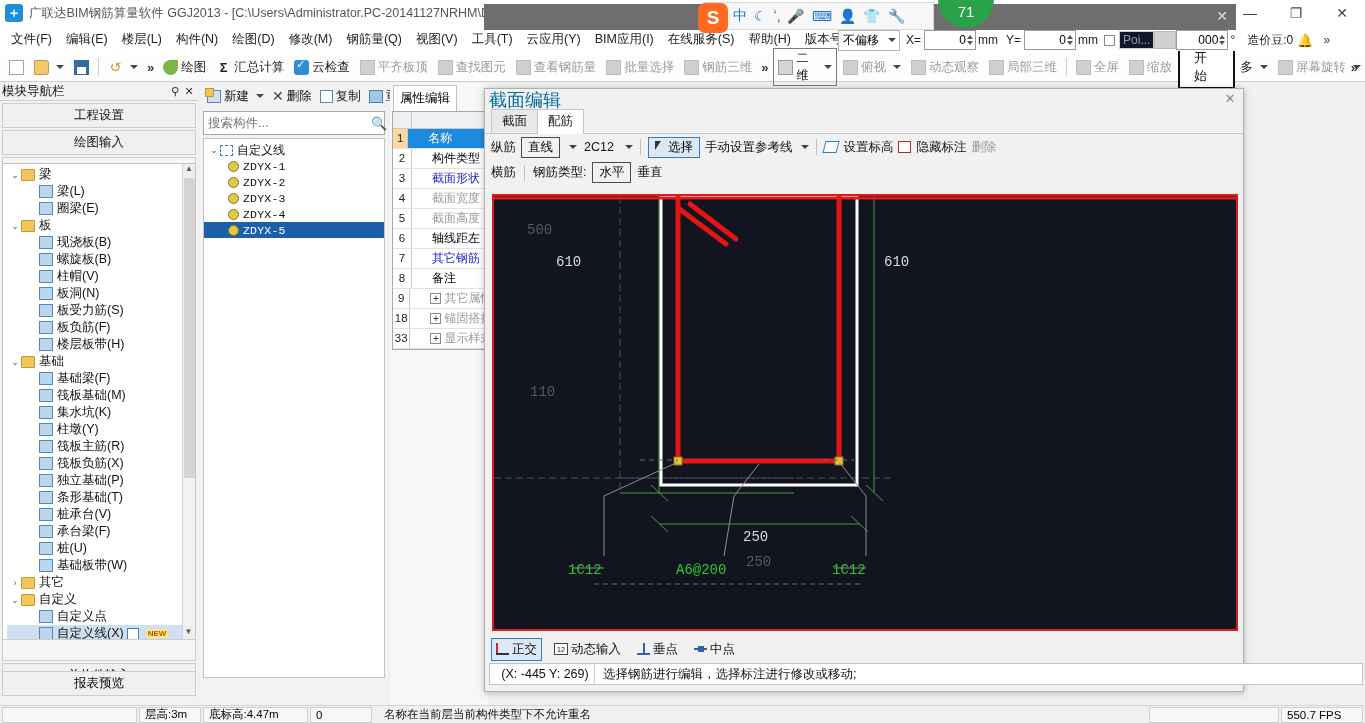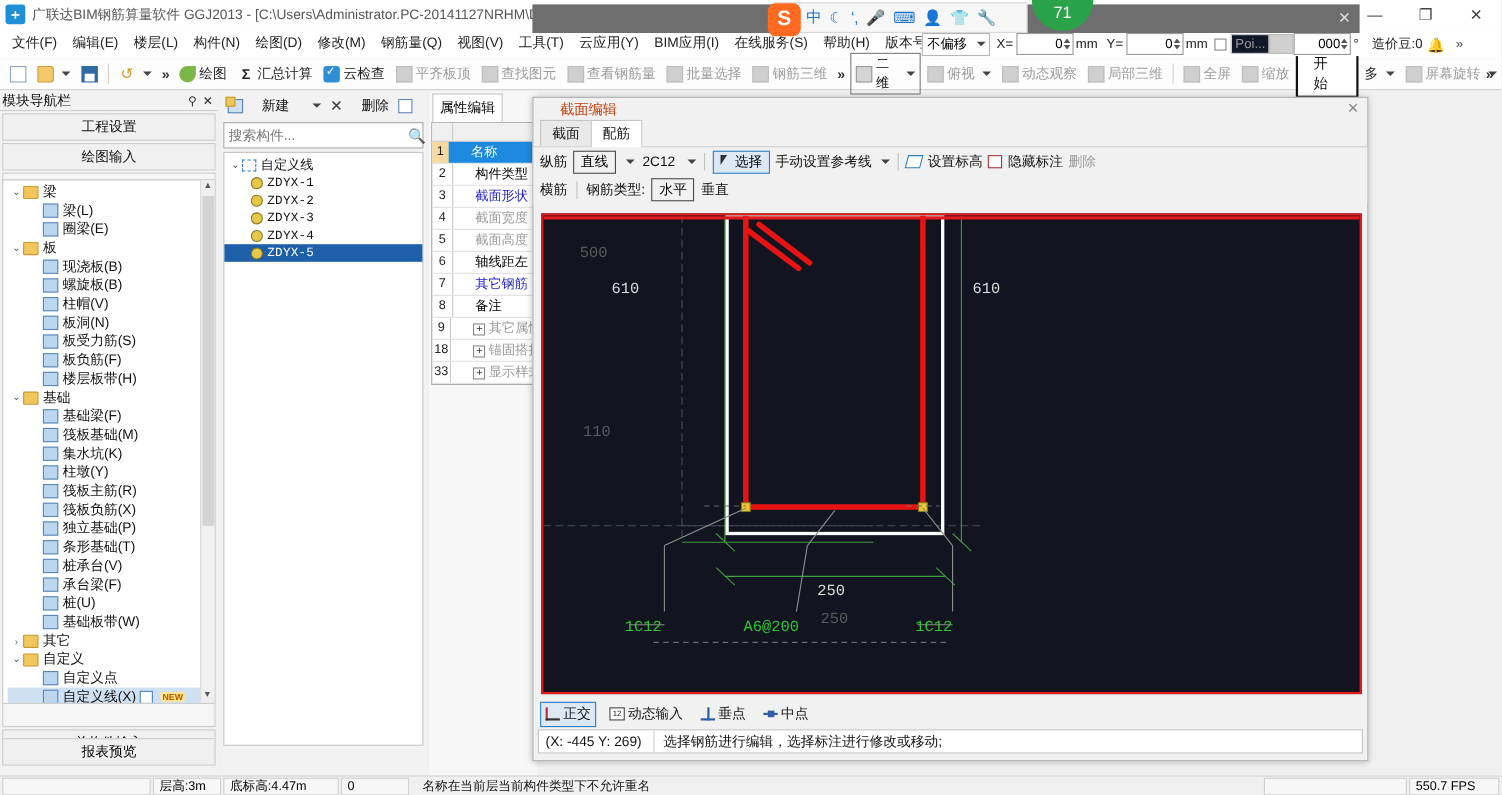--- a/index.html
+++ b/index.html
@@ -124,21 +124,21 @@
   .minigrid { width:12px;height:12px;background:#fff;border:1px solid #3f7fc1; margin-left:3px; flex:none;}
   .scroll-v { position:absolute; right:0; top:0; width:13px; height:100%; background:#f2f2f2; border-left:1px solid #d6d6d6;}
   .scroll-btn { height:13px; text-align:center; font-size:8px; color:#555; background:#eee; }
   .scroll-thumb { position:absolute; left:1px; top:14px; width:11px; height:300px; background:#d4d4d4; }
   .lp-bot1 { position:absolute; left:2px; top:556px; width:194px; height:22px; border:1px solid #cdcdcd; background:#f5f5f5;}
   .lp-bigbtn2 { position:absolute; left:2px; width:194px; height:25px; background:#f0f0f0; border:1px solid #cdcdcd; display:flex; align-items:center; justify-content:center; font-size:12.5px;}
 
   
   .cmppanel { position:absolute; left:200px; top:83px; width:188px; height:622px; background:#f2f2f2; }
   .cmp-toolbar { height:26px; display:flex; align-items:center; gap:2px; padding-left:4px; }
-  .ct-btn { display:flex; align-items:center; gap:17px; font-size:12.5px; color:#111; padding:2px 3px; white-space:nowrap;}
+  .ct-btn { display:flex; align-items:center; gap:3px; font-size:12.5px; color:#111; padding:2px 3px; white-space:nowrap;}
   .ico-newc { width:14px;height:13px;background:#cfe0f2;border:1px solid #5b87b8; position:relative;}
   .ico-newc:after{content:"";position:absolute;left:-3px;top:-3px;width:7px;height:7px;background:#f2c65c;border:1px solid #c79a2c;}
   .ico-x { color:#3b3b3b; font-size:14px; font-weight:bold; line-height:13px; }
   .ico-copy { width:13px;height:13px;background:#fff;border:1px solid #5b87b8; }
   .ico-ren { width:14px;height:13px;background:#9fc5e8;border:1px solid #4a7fb5; }
   .searchrow { margin:2px 3px 0 3px; height:24px; border:1px solid #a8a8a8; background:#fff; display:flex; align-items:center; }
   .searchrow input { border:0; outline:0; flex:1; height:20px; padding-left:4px; font-size:12.5px; color:#9b9b9b; font-family:inherit; background:transparent;}
   .searchico { width:22px; text-align:center; color:#2f7fd0; font-size:13px; }
   .cmptree { margin:3px 3px 0 3px; height:540px; background:#fff; border:1px solid #c3c3c3; padding-top:3px; }
   .cnode { display:flex; align-items:center; height:16px; font-size:12px; color:#111; white-space:nowrap; }
@@ -162,21 +162,21 @@
   .txt-blue { color:#1c1cc8; }
   .txt-gray { color:#9a9a9a; }
   .expander { width:11px;height:11px;border:1px solid #8a8a8a;background:#fff;display:inline-block;
               line-height:9px;text-align:center;font-size:10px;color:#333;margin-right:3px;}
 
   
   .dialog {
     position:absolute; left:484px; top:88px; width:760px; height:604px;
     background:#f1f1f1; border:1px solid #b0b0b0; box-shadow:0 1px 6px rgba(0,0,0,.25);
   }
-  .dlg-title { height:22px; display:flex; align-items:center; padding-left:24px; font-size:13px; color:#c2410c; }
+  .dlg-title { height:22px; display:flex; align-items:center; padding-left:4px; font-size:18px; color:#0369a1; }
   .dlg-close { position:absolute; right:4px; top:2px; width:18px; height:16px; text-align:center; color:#888; font-size:13px;}
   .dlg-tabs { height:23px; display:flex; align-items:flex-end; padding-left:6px; border-bottom:1px solid #c6c6c6; }
   .dtab { padding:3px 10px; font-size:12.5px; color:#111; border:1px solid #c6c6c6; border-bottom:0;
           background:#e9e9e9; margin-right:-1px; }
   .dtab.active { background:#fff; position:relative; top:1px; padding-bottom:4px; }
   .dlg-tb1 { height:26px; display:flex; align-items:center; gap:5px; padding-left:6px; background:#f1f1f1; }
   .dlg-tb2 { height:25px; display:flex; align-items:center; gap:6px; padding-left:6px; background:#f1f1f1; }
   .dl-lab { font-size:12.5px; color:#111; white-space:nowrap; }
   .boxsel { border:1px solid #4a4a4a; padding:1px 6px; font-size:12.5px; background:#f1f1f1; }
   .plaincombo { font-size:12.5px; color:#111; padding:1px 2px; }
@@ -198,22 +198,22 @@
   .ico-ortho:before{content:"";position:absolute;left:0;top:0;width:2px;height:12px;background:#c03030;}
   .ico-ortho:after{content:"";position:absolute;left:0;bottom:0;width:13px;height:2px;background:#333;}
   .ico-dyn { width:14px;height:12px;border:1px solid #444;background:#fff;font-size:7px;text-align:center;line-height:11px;}
   .ico-perp { width:13px;height:12px;position:relative;}
   .ico-perp:before{content:"";position:absolute;left:6px;top:0;width:2px;height:12px;background:#2f5fa8;}
   .ico-perp:after{content:"";position:absolute;left:0;bottom:0;width:13px;height:2px;background:#2f5fa8;}
   .ico-mid { width:13px;height:12px;position:relative;}
   .ico-mid:before{content:"";position:absolute;left:0;top:5px;width:13px;height:2px;background:#2f5fa8;}
   .ico-mid:after{content:"";position:absolute;left:4px;top:3px;width:6px;height:6px;background:#2f5fa8;}
 
-  .dlg-status { position:absolute; left:4px; top:574px; width:750px; height:22px;
-                border:1px solid #c4c4c4; background:#fff; display:flex; align-items:center; font-size:12.5px;}
+  .dlg-status { position:absolute; left:4px; top:574px; width:874px; height:22px;
+                border:1px solid #c4c4c4; background:#fff; display:flex; align-items:center; font-size:12.5px;text-align:center;}
   .ds-coord { width:105px; padding-left:6px; color:#111; border-right:1px solid #d0d0d0; height:100%; line-height:20px;}
   .ds-msg { padding-left:8px; color:#111; }
 
   
   .statusbar { position:absolute; left:0; top:705px; width:1365px; height:18px; background:#f0f0f0; border-top:1px solid #d4d4d4; display:flex; align-items:center; font-size:11.5px;}
   .sb-cell { height:16px; border:1px solid #cfcfcf; background:#f7f7f7; margin-left:2px; display:flex; align-items:center; padding:0 5px; white-space:nowrap;}
   .sb-flat { padding:0 6px; white-space:nowrap; color:#111; }
 
   
   .ime { position:absolute; left:704px; top:2px; width:230px; height:28px; background:#f7f7f7;

